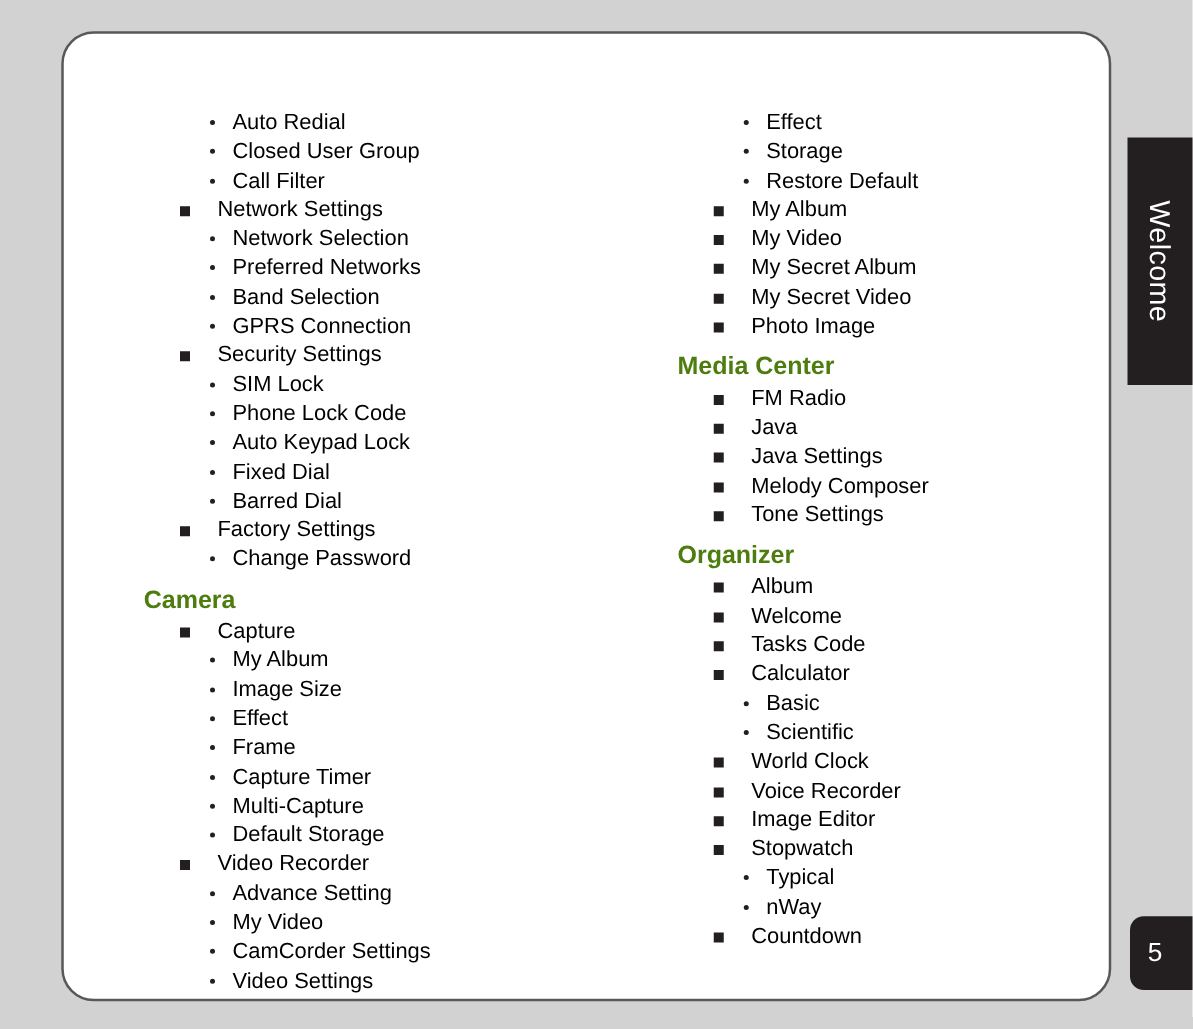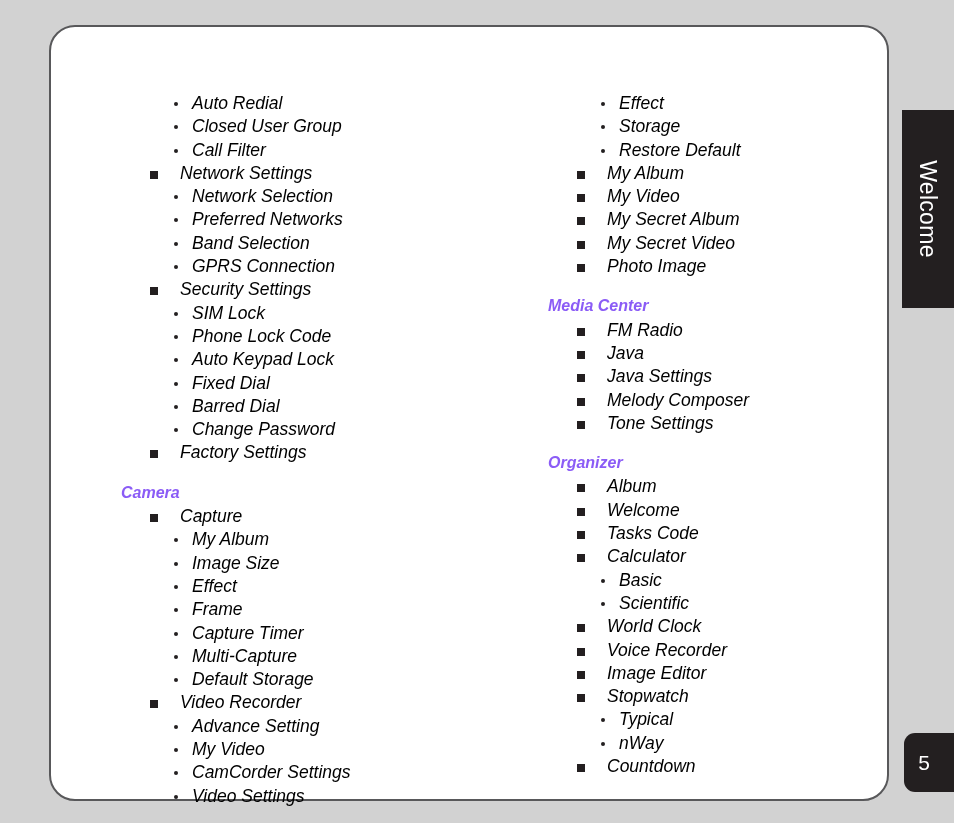--- a/index.html
+++ b/index.html
@@ -83,26 +83,26 @@
   
   .column {
     position: absolute;
     top: 55px;
     width: 400px;
   }
   #column-left  { left: 60px; }
   #column-right { left: 487px; }
 
   
-  .menu-block { margin: 10px; padding: 0; font-style: italic; }
+  .menu-block { margin: 4px; padding: 0; }
 
   .section-header {
-    font-size: 16px;
+    font-size: 20px;
     font-weight: bold;
-    color: #8b5cf6;
+    color: #4d7c0f;
     line-height: 23.3px;
     padding-top: 6px;
     padding-bottom: 1px;
     white-space: nowrap;
   }
 
   .menu-item {
     position: relative;
     font-size: 17.5px;
     color: #000000;
@@ -149,22 +149,22 @@
           <div class="menu-item level2"><span class="bullet"></span><span>Network Selection</span></div>
           <div class="menu-item level2"><span class="bullet"></span><span>Preferred Networks</span></div>
           <div class="menu-item level2"><span class="bullet"></span><span>Band Selection</span></div>
           <div class="menu-item level2"><span class="bullet"></span><span>GPRS Connection</span></div>
           <div class="menu-item level1"><span class="bullet"></span><span>Security Settings</span></div>
           <div class="menu-item level2"><span class="bullet"></span><span>SIM Lock</span></div>
           <div class="menu-item level2"><span class="bullet"></span><span>Phone Lock Code</span></div>
           <div class="menu-item level2"><span class="bullet"></span><span>Auto Keypad Lock</span></div>
           <div class="menu-item level2"><span class="bullet"></span><span>Fixed Dial</span></div>
           <div class="menu-item level2"><span class="bullet"></span><span>Barred Dial</span></div>
+          <div class="menu-item level1"><span class="bullet"></span><span>Factory Settings</span></div>
           <div class="menu-item level2"><span class="bullet"></span><span>Change Password</span></div>
-          <div class="menu-item level1"><span class="bullet"></span><span>Factory Settings</span></div>
         </div>
         <div class="menu-block">
           <div class="section-header">Camera</div>
           <div class="menu-item level1"><span class="bullet"></span><span>Capture</span></div>
           <div class="menu-item level2"><span class="bullet"></span><span>My Album</span></div>
           <div class="menu-item level2"><span class="bullet"></span><span>Image Size</span></div>
           <div class="menu-item level2"><span class="bullet"></span><span>Effect</span></div>
           <div class="menu-item level2"><span class="bullet"></span><span>Frame</span></div>
           <div class="menu-item level2"><span class="bullet"></span><span>Capture Timer</span></div>
           <div class="menu-item level2"><span class="bullet"></span><span>Multi-Capture</span></div>

